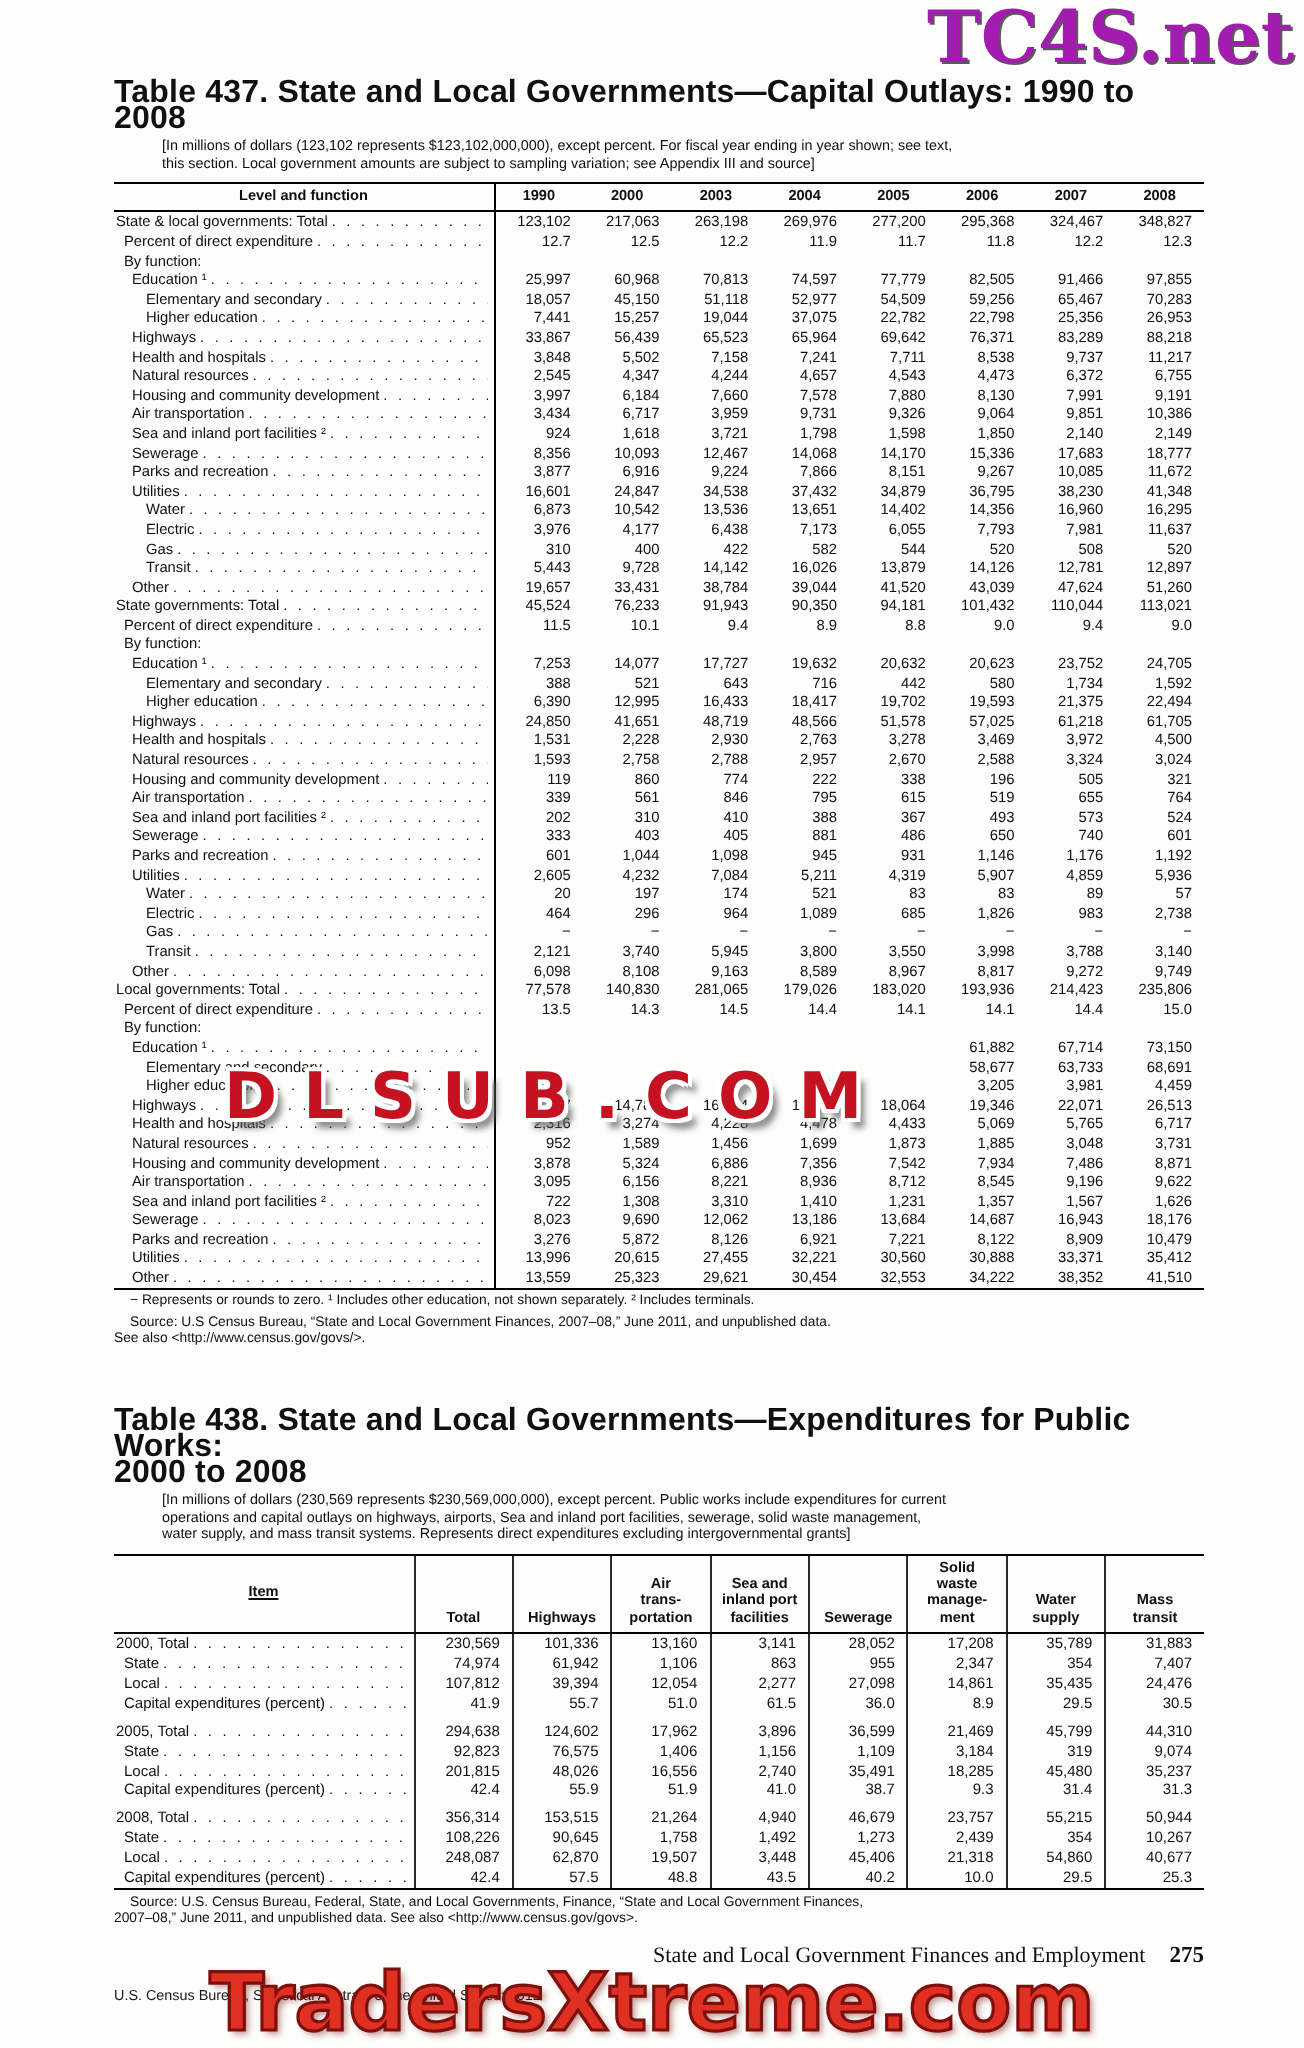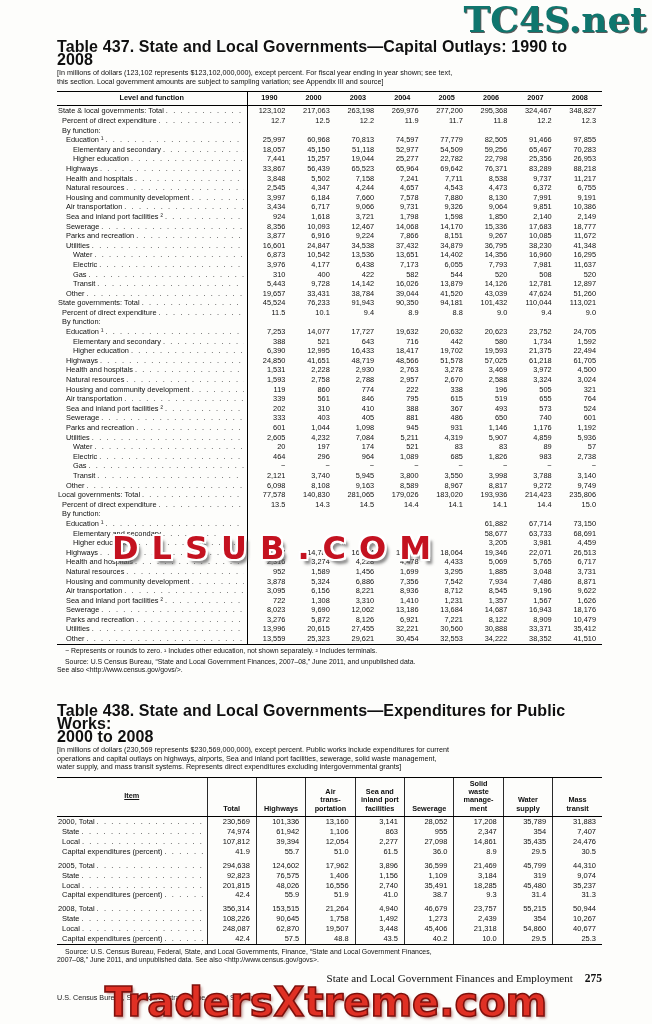--- a/index.html
+++ b/index.html
@@ -15,20 +15,21 @@
   .sec437 { top:40px; }
   .sec438 { top:704px; }
 
   .t-title {
     font-size:16px; font-weight:bold; line-height:13px;
     white-space:pre-line; letter-spacing:0.1px;
   }
   .t-note {
     font-size:7.2px; line-height:8.5px; margin-top:3px;
     white-space:pre-line;
+    margin-left:24px;
   }
   .t-foot {
     font-size:6.9px; line-height:8.2px; margin-top:2.5px;
     text-indent:8px; white-space:pre-line;
   }
 
   table.datatable {
     border-collapse:collapse; table-layout:fixed;
     width:100%; margin-top:5px;
   }
@@ -57,21 +58,21 @@
   .ind0 { padding-left:1px; } .ind1 { padding-left:5px; }
   .ind2 { padding-left:9px; } .ind3 { padding-left:16px; }
   tr.bold td { font-weight:normal; }
   .t438 tr.gap td { padding-top:4px; }
   .t437 tbody tr:last-child td, .t438 tbody tr:last-child td { border-bottom:0.9px solid #000; }
 
   
   .wm-top {
     position:absolute; top:1px; right:5px;
     font-family:"DejaVu Serif", serif; font-weight:bold;
-    font-size:36px; line-height:36px; color:#0f766e;
+    font-size:36px; line-height:36px; color:#a21caf;
     text-shadow:1px 1px 0 #5a5a5a;
   }
   .wm-mid {
     position:absolute; top:495px; left:112px;
     font-family:"DejaVu Sans", sans-serif; font-weight:bold;
     font-size:32px; line-height:34px; letter-spacing:13px;
     color:#c41220;
     text-shadow:
       -2px -2px 0 #fff, 2px -2px 0 #fff, -2px 2px 0 #fff, 2px 2px 0 #fff,
       0 -2px 0 #fff, 0 2px 0 #fff, -2px 0 0 #fff, 2px 0 0 #fff,
@@ -207,21 +208,21 @@
           <tr class="">
             <td>
               <div class="stubline ind3">
                 <span class="lab">Higher education</span>
                 <span class="dots">. . . . . . . . . . . . . . . . . . . . . . . . . . . . . . . . . . . . . . . . . . . . . . . . . . . . . . . . . . . . . . . . . . . . . . . . . . . . . . . . . . . . . . . . . . </span>
               </div>
             </td>
             <td class="num">7,441</td>
             <td class="num">15,257</td>
             <td class="num">19,044</td>
-            <td class="num">25,277</td>
+            <td class="num">37,075</td>
             <td class="num">22,782</td>
             <td class="num">22,798</td>
             <td class="num">25,356</td>
             <td class="num">26,953</td>
           </tr>
           <tr class="">
             <td>
               <div class="stubline ind2">
                 <span class="lab">Highways</span>
                 <span class="dots">. . . . . . . . . . . . . . . . . . . . . . . . . . . . . . . . . . . . . . . . . . . . . . . . . . . . . . . . . . . . . . . . . . . . . . . . . . . . . . . . . . . . . . . . . . </span>
@@ -286,21 +287,21 @@
           </tr>
           <tr class="">
             <td>
               <div class="stubline ind2">
                 <span class="lab">Air transportation</span>
                 <span class="dots">. . . . . . . . . . . . . . . . . . . . . . . . . . . . . . . . . . . . . . . . . . . . . . . . . . . . . . . . . . . . . . . . . . . . . . . . . . . . . . . . . . . . . . . . . . </span>
               </div>
             </td>
             <td class="num">3,434</td>
             <td class="num">6,717</td>
-            <td class="num">9,066</td>
+            <td class="num">3,959</td>
             <td class="num">9,731</td>
             <td class="num">9,326</td>
             <td class="num">9,064</td>
             <td class="num">9,851</td>
             <td class="num">10,386</td>
           </tr>
           <tr class="">
             <td>
               <div class="stubline ind2">
                 <span class="lab">Sea and inland port facilities ²</span>
@@ -894,21 +895,21 @@
             <td>
               <div class="stubline ind2">
                 <span class="lab">Natural resources</span>
                 <span class="dots">. . . . . . . . . . . . . . . . . . . . . . . . . . . . . . . . . . . . . . . . . . . . . . . . . . . . . . . . . . . . . . . . . . . . . . . . . . . . . . . . . . . . . . . . . . </span>
               </div>
             </td>
             <td class="num">952</td>
             <td class="num">1,589</td>
             <td class="num">1,456</td>
             <td class="num">1,699</td>
-            <td class="num">3,295</td>
+            <td class="num">1,873</td>
             <td class="num">1,885</td>
             <td class="num">3,048</td>
             <td class="num">3,731</td>
           </tr>
           <tr class="">
             <td>
               <div class="stubline ind2">
                 <span class="lab">Housing and community development</span>
                 <span class="dots">. . . . . . . . . . . . . . . . . . . . . . . . . . . . . . . . . . . . . . . . . . . . . . . . . . . . . . . . . . . . . . . . . . . . . . . . . . . . . . . . . . . . . . . . . . </span>
               </div>

